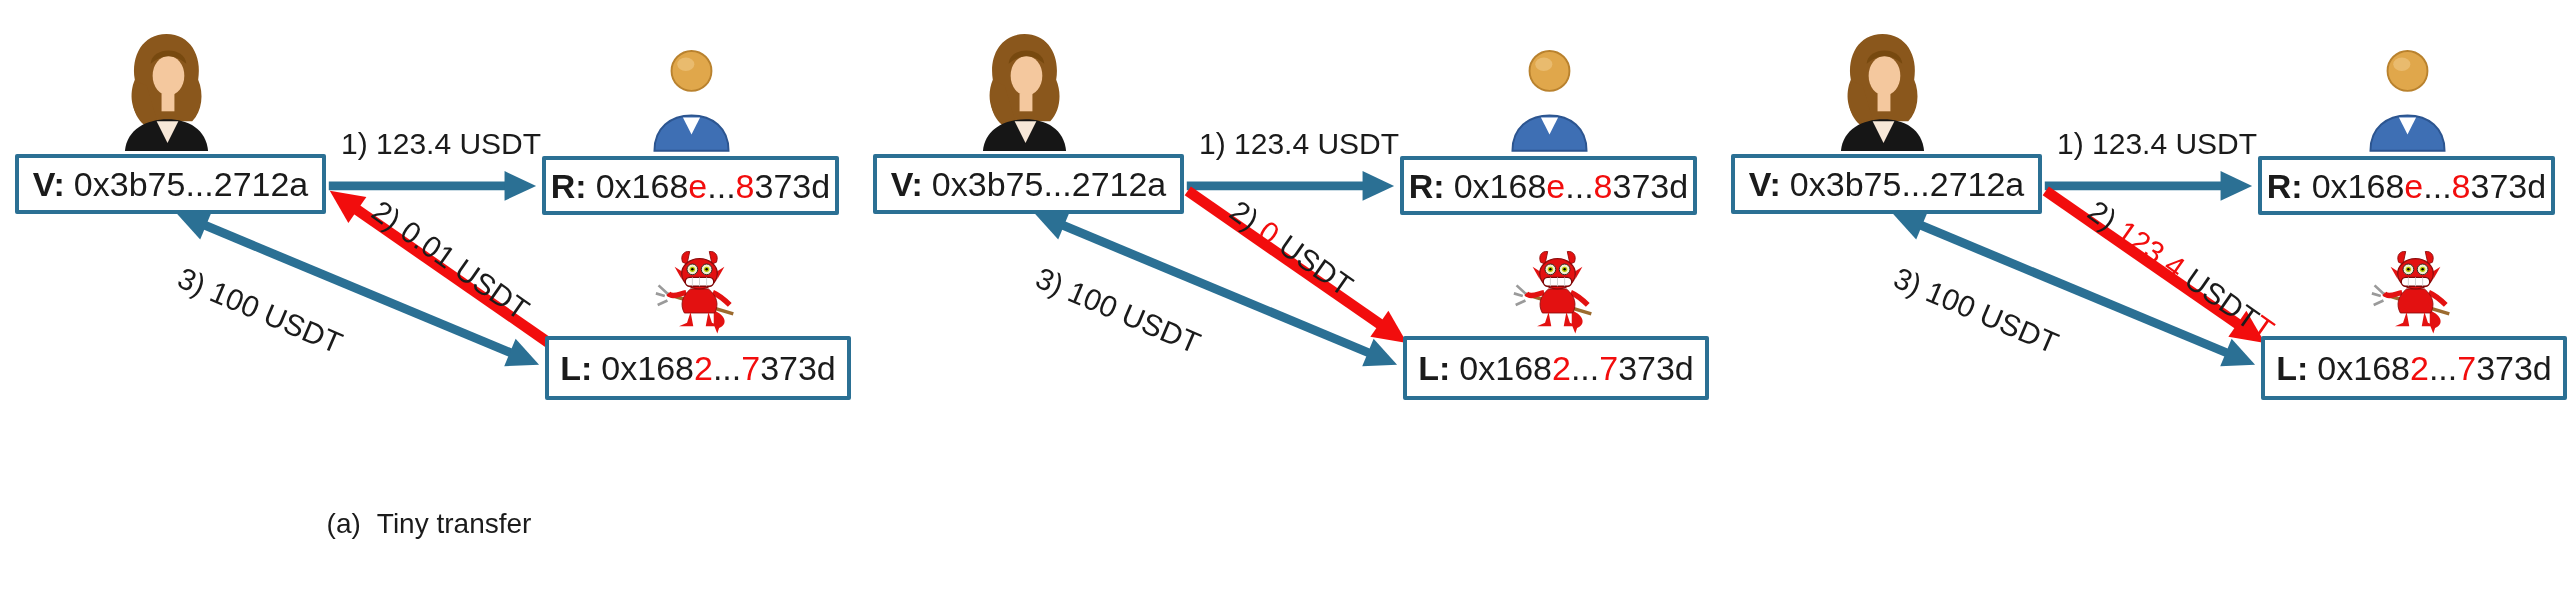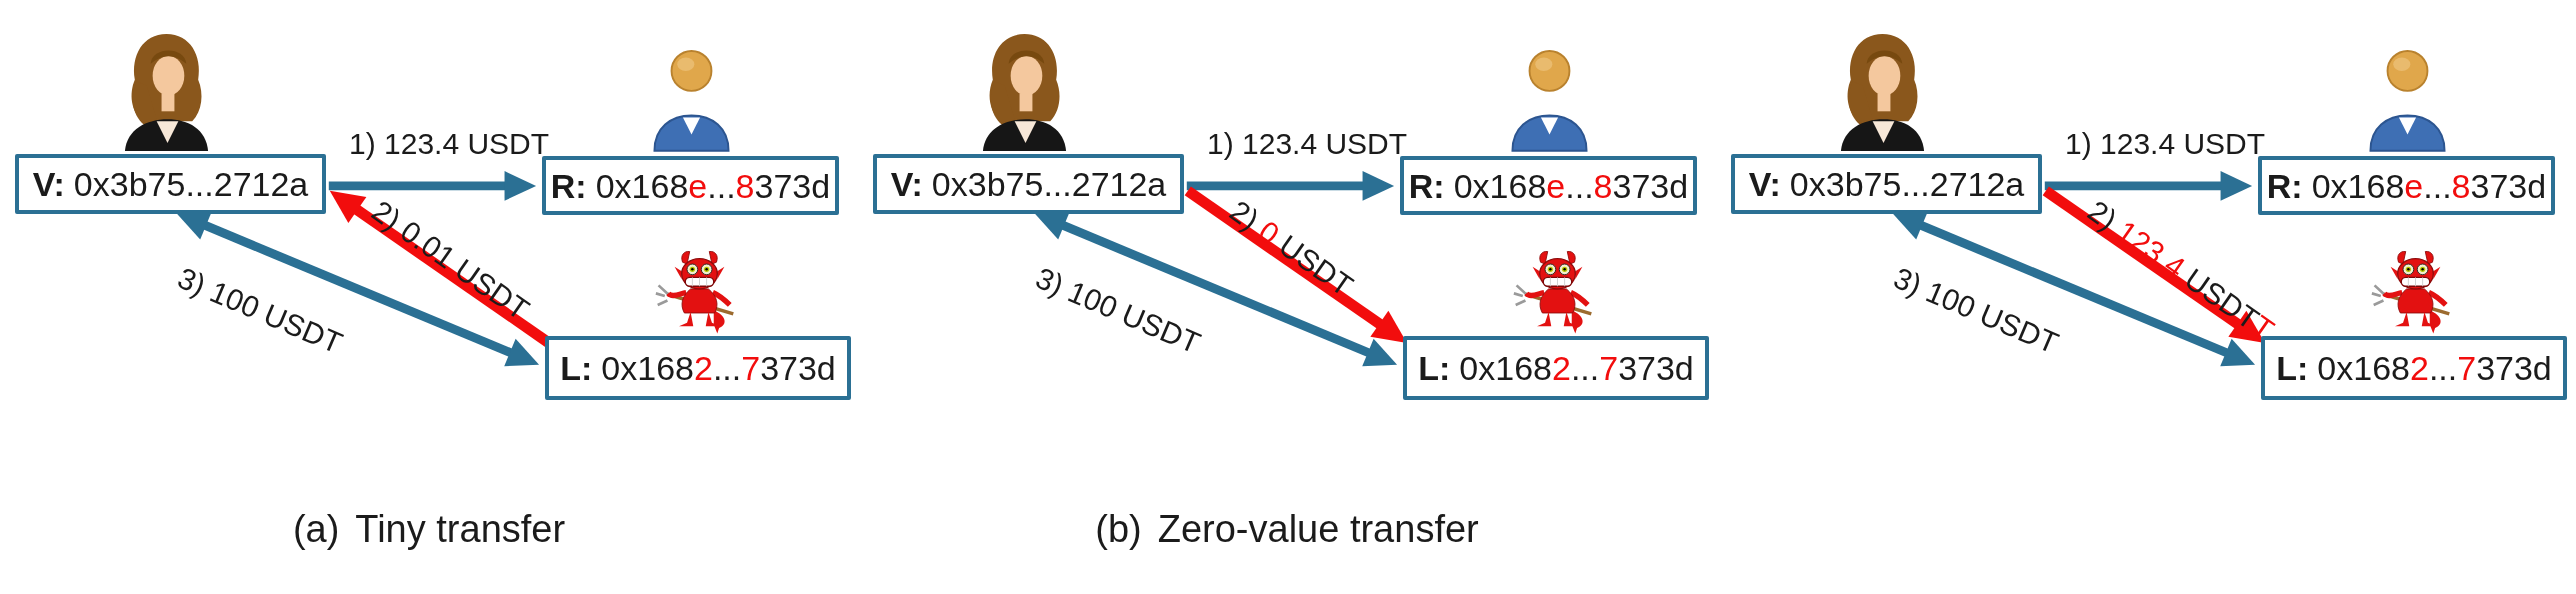--- a/index.html
+++ b/index.html
@@ -12,25 +12,25 @@
   .avatar-r{left:644px;top:41px;width:95px;height:113px;}
   .avatar-d{left:655px;top:249px;width:89px;height:87px;}
   .box{position:absolute;box-sizing:border-box;background:#ffffff;border:4px solid #2b7094;
        border-radius:2px;display:flex;align-items:center;justify-content:center;
        font-size:34px;white-space:nowrap;line-height:1;}
   .box .prefix{font-weight:bold;margin-right:9px;}
   .box-v{left:15px;top:154px;width:311px;height:60px;}
   .box-r{left:542px;top:156px;width:297px;height:59px;}
   .box-l{left:545px;top:336px;width:306px;height:64px;}
   .lbl{position:absolute;font-size:30px;white-space:nowrap;line-height:1.1;}
-  .lbl1{left:341px;top:127px;margin-left:8px;}
+  .lbl1{left:341px;top:127px;}
   .lbl2{left:385px;top:194px;transform:rotate(35deg);transform-origin:0 0;}
   .lbl3{left:186px;top:261px;transform:rotate(23deg);transform-origin:0 0;}
   .red{color:#f20d0d;}
-  .caption{position:absolute;top:508px;left:0;width:100%;text-align:center;font-size:38px;}
+  .caption{position:absolute;top:508px;left:0;width:100%;text-align:center;font-size:28px;}
   .caption .cap-label{margin-right:16px;}
 </style>
 </head>
 <body>
 
 <svg width="0" height="0" style="position:absolute" aria-hidden="true">
   <defs>
     <g id="woman-art">
       <path d="M50,2 C26,2 14,24 18,48 C12,62 14,80 26,90 L76,90 C86,80 88,62 82,48 C86,24 74,2 50,2 Z" fill="#8a571c"></path>
       <path d="M20,50 C12,68 16,86 30,96 L40,88 L30,54 Z" fill="#8a571c"></path>
@@ -138,21 +138,20 @@
         <span class="prefix">R:</span>
         <span><span>0x168</span><span class="red">e</span><span>...</span><span class="red">8</span><span>373d</span></span>
       </div>
     <div class="box box-l">
         <span class="prefix">L:</span>
         <span><span>0x168</span><span class="red">2</span><span>...</span><span class="red">7</span><span>373d</span></span>
       </div>
     <div class="lbl lbl1"><span>1) 123.4 USDT</span></div>
     <div class="lbl lbl2"><span>2) </span><span class="red">0</span><span> USDT</span></div>
     <div class="lbl lbl3"><span>3) 100 USDT</span></div>
-    <div class="caption"><span class="cap-label">(b)</span><span class="cap-title">Zero-value transfer</span></div>
   </div>
 
   <div class="panel">
     <svg class="arrows" width="858" height="595" viewBox="0 0 869 602">
         <line x1="333" y1="188" x2="517" y2="188" stroke="#2b7094" stroke-width="9"></line>
         <polygon points="543,188 511,203 511,173" fill="#2b7094"></polygon>
         <line x1="334" y1="193" x2="532.9935518270585" y2="331.0405719881396" stroke="#f20d0d" stroke-width="11"></line>
         <polygon points="556,347 518.9439254975078,340.7672363701362 537.1832717967769,314.4741527439172" fill="#f20d0d"></polygon>
         <line x1="202.9980649407342" y1="226.0046428771998" x2="522.0019350592659" y2="358.9953571228002" stroke="#2b7094" stroke-width="9"></line>
         <polygon points="546,369 510.6920107207119,370.5316308477161 522.2358294251732,342.84155591609976" fill="#2b7094"></polygon>

